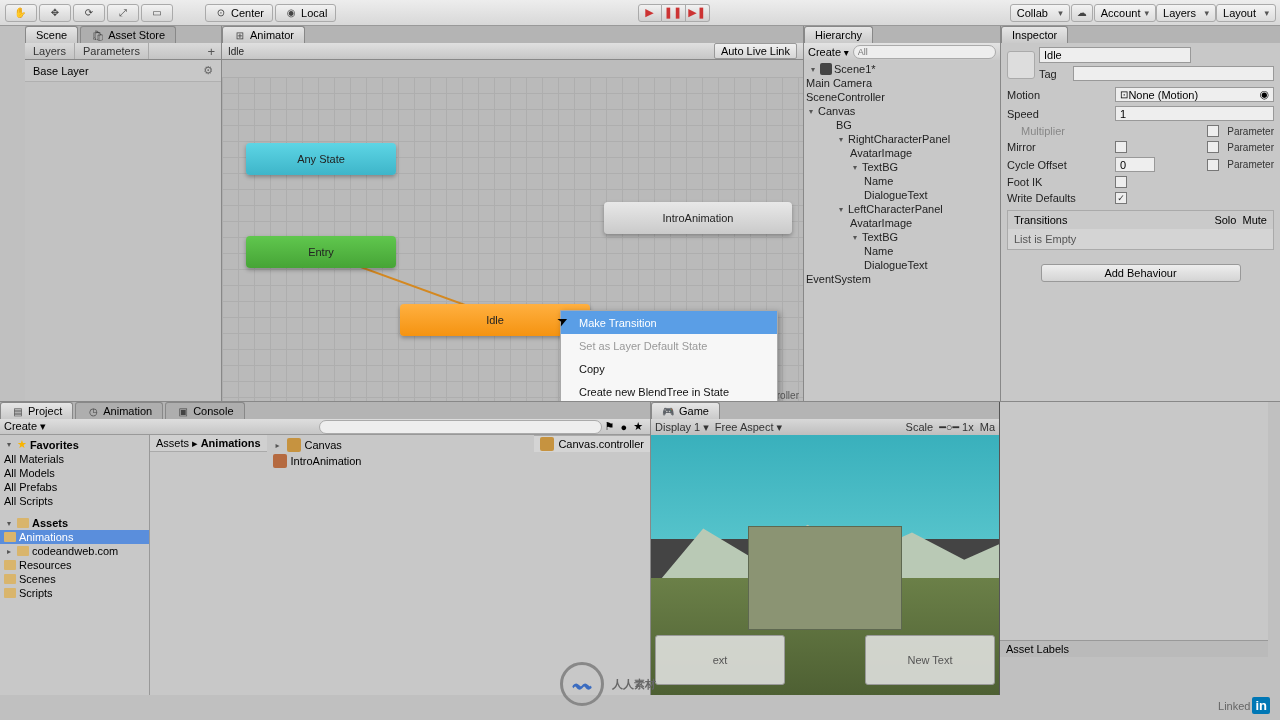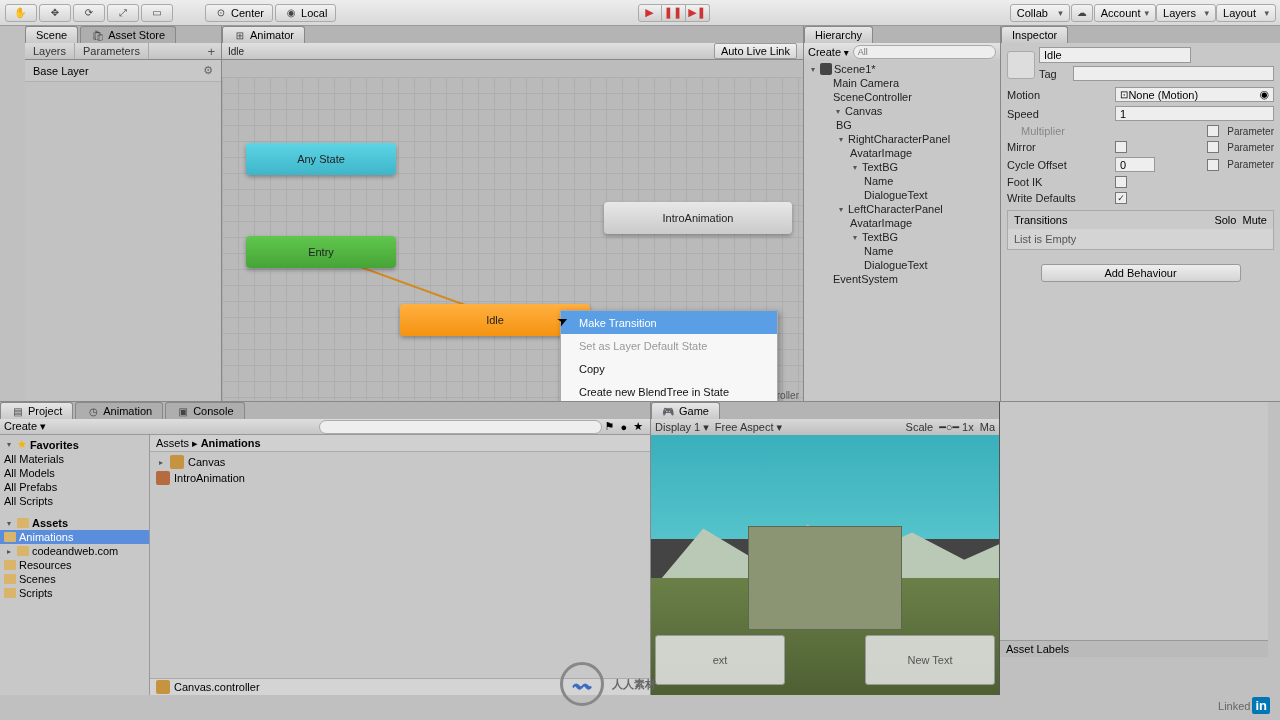--- a/index.html
+++ b/index.html
@@ -43,21 +43,21 @@
 .ctx-item.disabled { color: #999; }
 .path-label { position: absolute; bottom: 0; right: 4px; font-size: 10px; color: #555; }
 .cursor-arrow { position: absolute; top: 236px; left: 335px; font-size: 13px; color: #000; z-index: 60; transform: rotate(-25deg); }
 
 .hierarchy-col { width: 197px; background: #c8c8c8; border-left: 1px solid #888; display: flex; flex-direction: column; }
 .h-header { height: 17px; background: linear-gradient(#e4e4e4,#cacaca); display: flex; align-items: center; padding: 0 4px; gap: 4px; }
 .h-search { flex: 1; height: 14px; border: 1px solid #aaa; border-radius: 7px; background: #eee; font-size: 9px; padding: 0 4px; color: #888; }
 .h-tree { flex: 1; overflow: auto; padding: 2px 0; }
 .tree-row { padding: 1px 4px; display: flex; align-items: center; gap: 2px; font-size: 11px; color: #222; }
 .fold { width: 10px; font-size: 8px; color: #555; display: inline-block; text-align: center; }
-.ind-1 { padding-left: 29px; } .ind-2 { padding-left: 32px; } .ind-3 { padding-left: 46px; } .ind-4 { padding-left: 60px; }
+.ind-1 { padding-left: 2px; } .ind-2 { padding-left: 32px; } .ind-3 { padding-left: 46px; } .ind-4 { padding-left: 60px; }
 .unity-icon { width: 12px; height: 12px; display: inline-block; background: #444; border-radius: 2px; }
 
 .inspector-col { width: 280px; background: #c8c8c8; border-left: 1px solid #888; display: flex; flex-direction: column; }
 .insp-body { flex: 1; padding: 2px 6px; }
 .insp-header { display: flex; align-items: center; gap: 4px; padding: 2px 0; }
 .insp-icon { width: 28px; height: 28px; background: #ddd; border: 1px solid #aaa; border-radius: 3px; }
 .insp-name { flex: 1; height: 16px; border: 1px solid #999; background: #eee; padding: 1px 4px; }
 .prop-row { display: flex; align-items: center; padding: 2px 0; gap: 4px; }
 .prop-label { width: 104px; font-size: 11px; color: #222; }
 .prop-field { flex: 1; height: 15px; border: 1px solid #999; background: #eee; padding: 0 4px; font-size: 10px; display: flex; align-items: center; }
@@ -72,21 +72,21 @@
 .project-col { width: 651px; background: #c8c8c8; display: flex; flex-direction: column; border-right: 1px solid #888; }
 .proj-tabs { height: 17px; background: #b4b4b4; display: flex; }
 .proj-toolbar { height: 16px; background: linear-gradient(#dedede,#c6c6c6); display: flex; align-items: center; padding: 0 4px; border-bottom: 1px solid #999; }
 .proj-body { flex: 1; display: flex; }
 .proj-tree { width: 150px; border-right: 1px solid #999; padding: 2px 0; }
 .ptree-row { padding: 1px 4px; display: flex; align-items: center; gap: 3px; font-size: 11px; }
 .ptree-row .fold { width: 10px; }
 .star { color: #f9b400; }
 .folder-ico { width: 12px; height: 10px; background: #d9b56c; border-radius: 1px; display: inline-block; }
 .sel { background: #5a8edc; color: #fff; }
-.proj-content { flex: 1; display: flex; flex-direction: column; justify-content: center; }
+.proj-content { flex: 1; display: flex; flex-direction: row; justify-content: center; }
 .bread { height: 17px; background: #d0d0d0; border-bottom: 1px solid #aaa; padding: 2px 6px; font-size: 11px; }
 .bread b { font-weight: bold; }
 .file-list { flex: 1; padding: 2px 4px; }
 .file-row { padding: 1px 2px; display: flex; align-items: center; gap: 4px; font-size: 11px; }
 .file-ico { width: 14px; height: 14px; background: #c69340; display: inline-block; border-radius: 2px; }
 .foot-bar { height: 17px; background: #d4d4d4; border-top: 1px solid #aaa; padding: 2px 6px; font-size: 11px; display: flex; align-items: center; gap: 4px; }
 
 .game-col { width: 349px; background: #393939; display: flex; flex-direction: column; border-right: 1px solid #555; }
 .game-toolbar { height: 16px; background: linear-gradient(#d8d8d8,#bebebe); display: flex; align-items: center; padding: 0 4px; font-size: 10px; gap: 6px; color: #333; }
 .game-view { flex: 1; position: relative; background: #444; }

